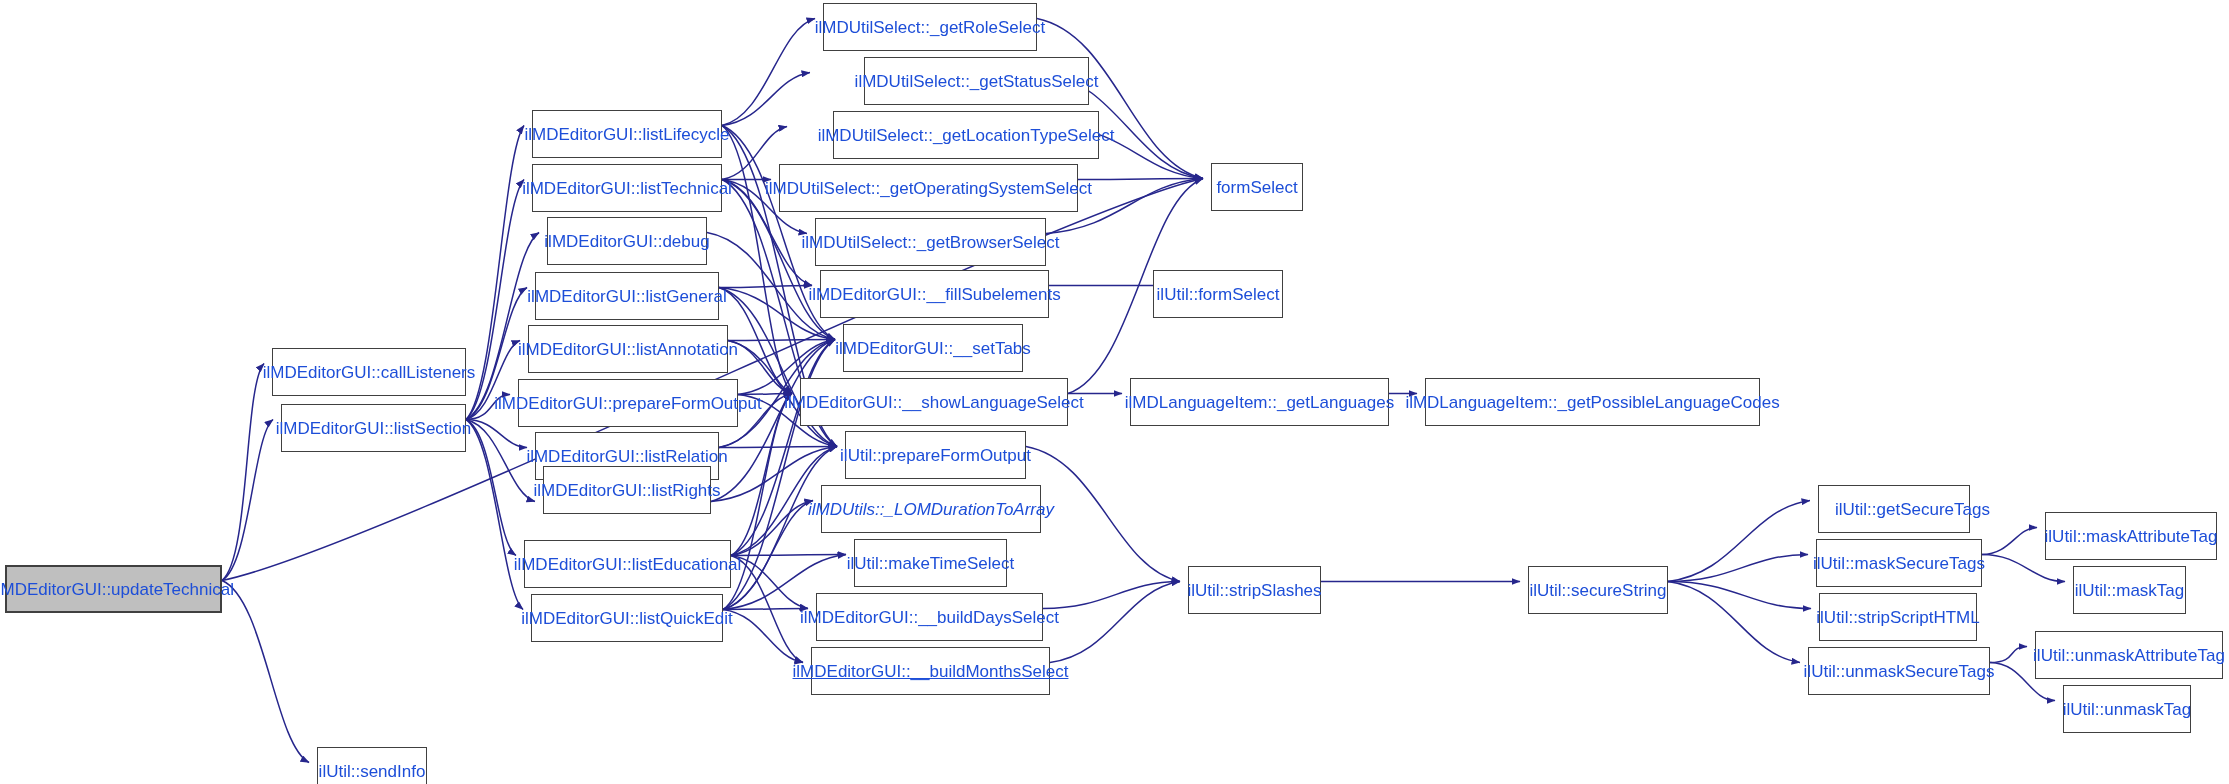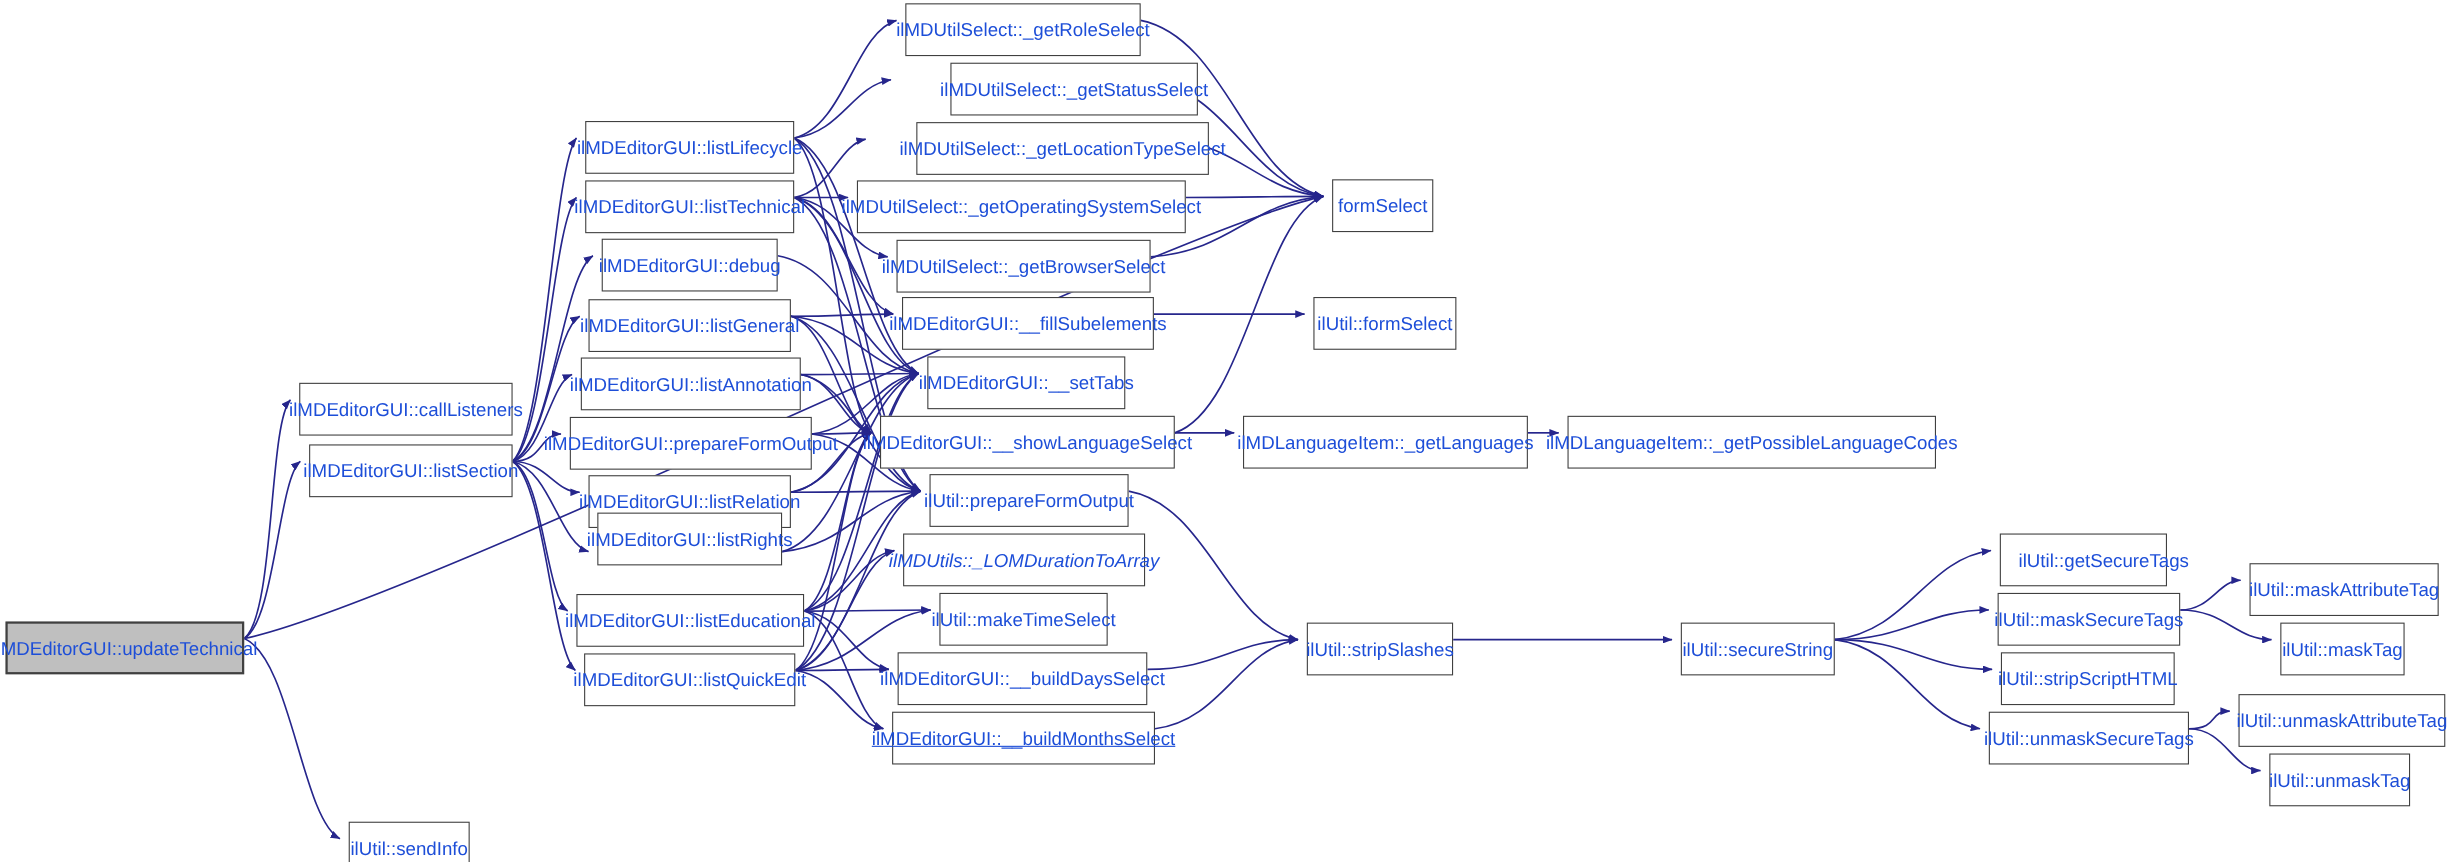--- a/index.html
+++ b/index.html
@@ -146,21 +146,21 @@
       <div class="node" style="left: 815px; top: 218px; width: 231px;">ilMDUtilSelect::_getBrowserSelect</div>
       <div class="node" style="left: 820px; top: 270px; width: 229px;">ilMDEditorGUI::__fillSubelements</div>
       <div class="node" style="left: 843px; top: 324px; width: 180px;">ilMDEditorGUI::__setTabs</div>
       <div class="node" style="left: 800px; top: 378px; width: 268px;">ilMDEditorGUI::__showLanguageSelect</div>
       <div class="node" style="left: 845px; top: 431px; width: 181px;">ilUtil::prepareFormOutput</div>
       <div class="node" style="left: 821px; top: 485px; width: 220px; font-style: italic;">ilMDUtils::_LOMDurationToArray</div>
       <div class="node" style="left: 854px; top: 539px; width: 153px;">ilUtil::makeTimeSelect</div>
       <div class="node" style="left: 816px; top: 593px; width: 227px;">ilMDEditorGUI::__buildDaysSelect</div>
       <div class="node" style="left: 811px; top: 647px; width: 239px; text-decoration: underline;">ilMDEditorGUI::__buildMonthsSelect</div>
       <div class="node" style="left: 1211px; top: 163px; width: 92px;">formSelect</div>
-      <div class="node" style="left: 1194px; top: 270px; width: 130px;">ilUtil::formSelect</div>
+      <div class="node" style="left: 1153px; top: 270px; width: 130px;">ilUtil::formSelect</div>
       <div class="node" style="left: 1130px; top: 378px; width: 259px;">ilMDLanguageItem::_getLanguages</div>
       <div class="node" style="left: 1425px; top: 378px; width: 335px;">ilMDLanguageItem::_getPossibleLanguageCodes</div>
       <div class="node" style="left: 1188px; top: 566px; width: 133px;">ilUtil::stripSlashes</div>
       <div class="node" style="left: 1528px; top: 566px; width: 140px;">ilUtil::secureString</div>
       <div class="node" style="left: 1818px; top: 485px; width: 152px; padding-left: 44px;">ilUtil::getSecureTags</div>
       <div class="node" style="left: 1816px; top: 539px; width: 166px;">ilUtil::maskSecureTags</div>
       <div class="node" style="left: 1819px; top: 593px; width: 158px;">ilUtil::stripScriptHTML</div>
       <div class="node" style="left: 1808px; top: 647px; width: 182px;">ilUtil::unmaskSecureTags</div>
       <div class="node" style="left: 2045px; top: 512px; width: 172px;">ilUtil::maskAttributeTag</div>
       <div class="node" style="left: 2073px; top: 566px; width: 113px;">ilUtil::maskTag</div>

